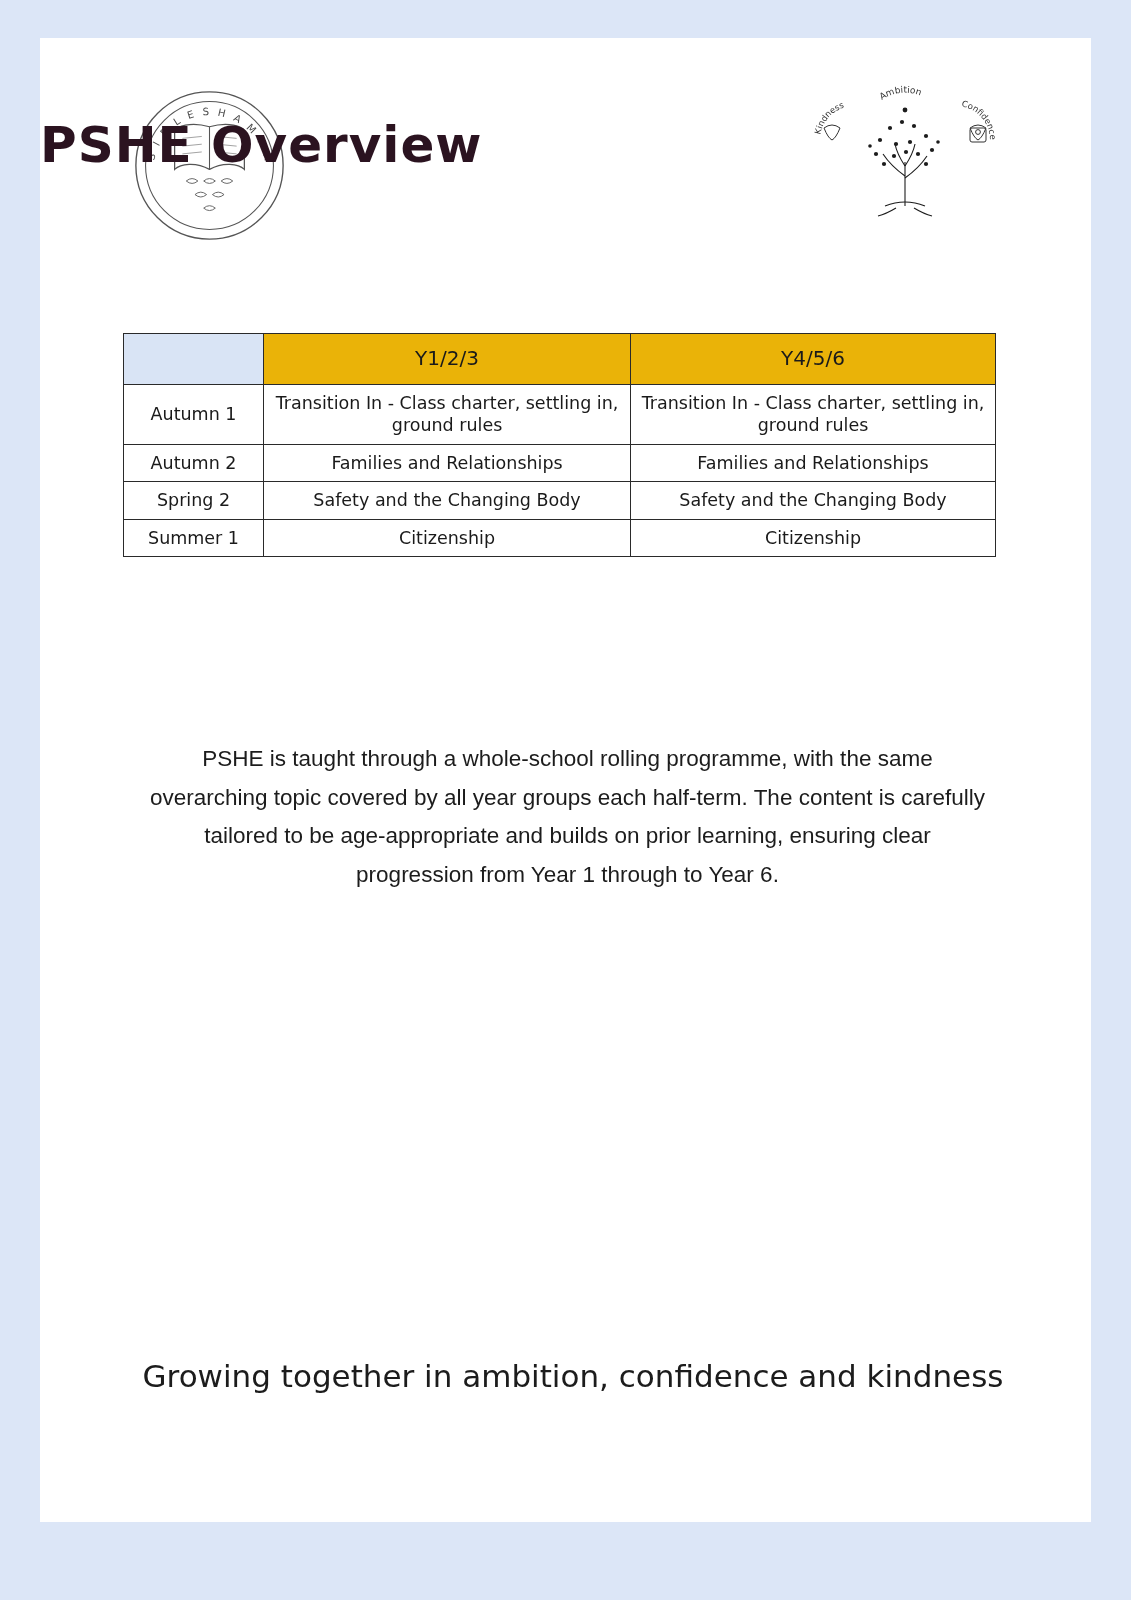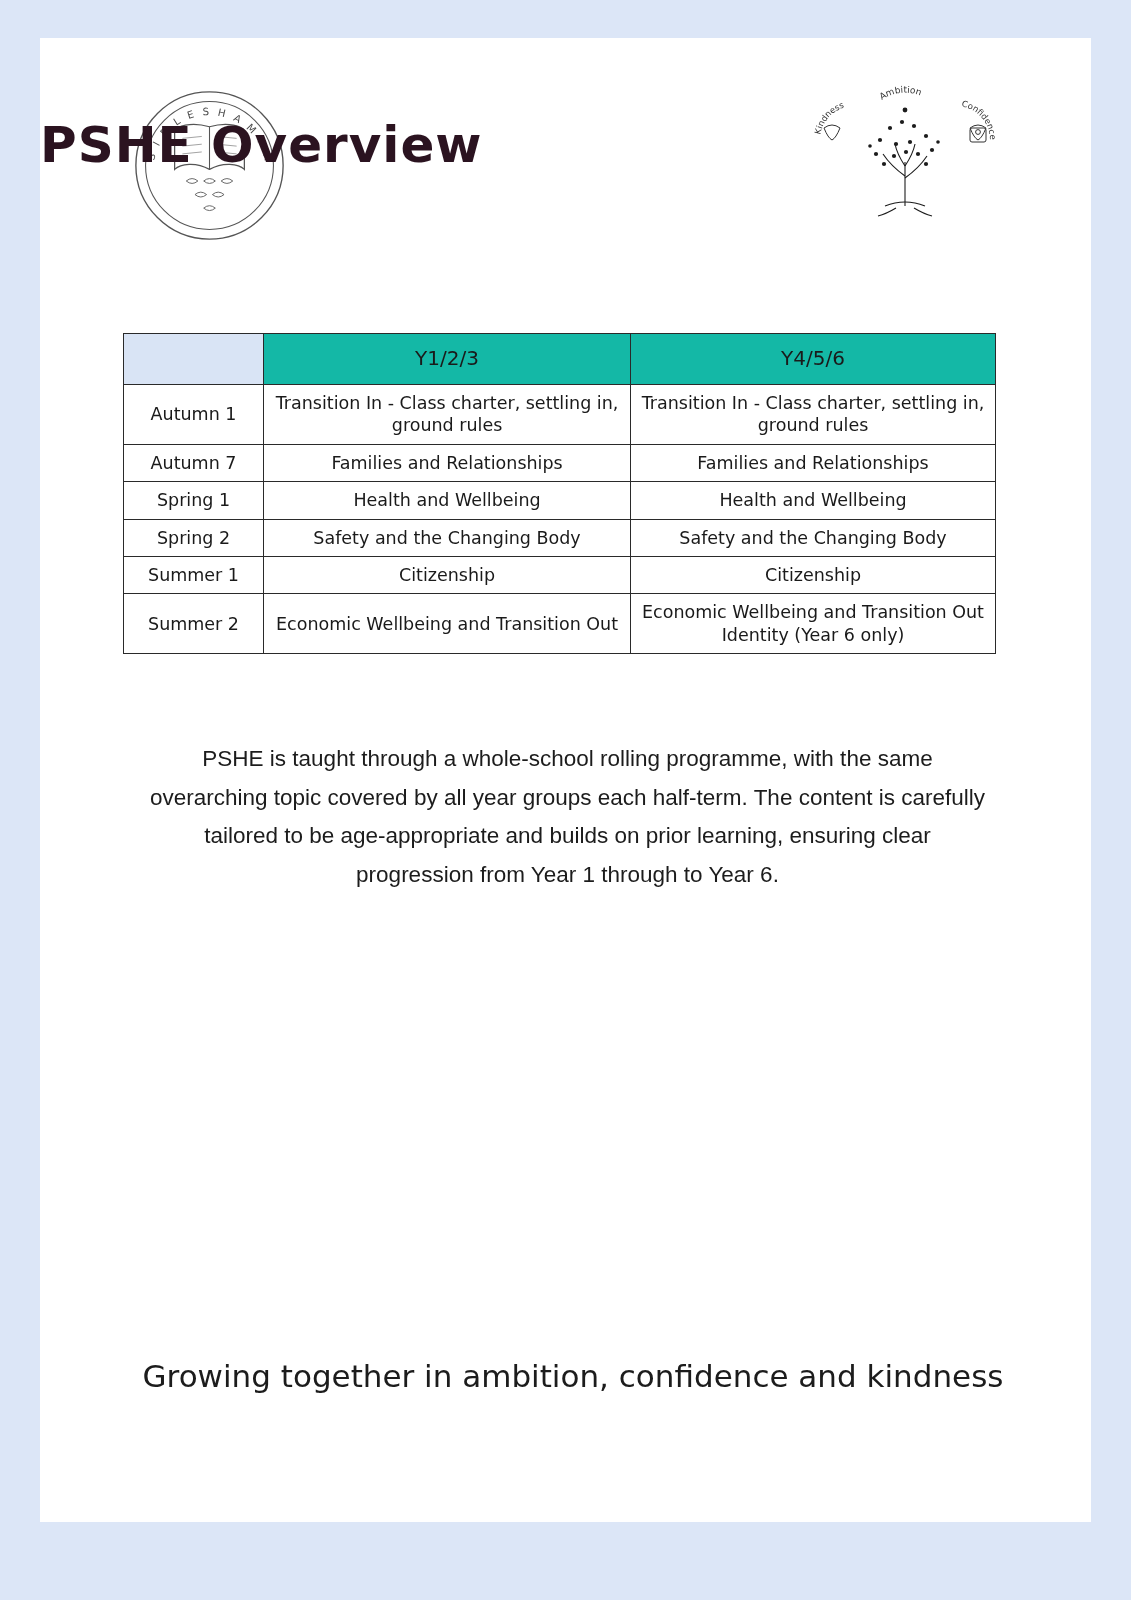--- a/index.html
+++ b/index.html
@@ -72,21 +72,21 @@
     font-family: "DejaVu Sans", sans-serif;
     font-size: 17.5px;
     color: #1a1a1a;
     text-align: center;
     vertical-align: middle;
     padding: 7px 8px;
     line-height: 1.28;
     font-weight: normal;
   }
   table.overview thead th {
-    background: #14b8a6;
+    background: #eab308;
     height: 36px;
     font-size: 20px;
   }
   table.overview thead th.corner {
     background: #d9e4f5;
   }
   col.c-term  { width: 137px; }
   col.c-y123  { width: 359px; }
   col.c-y456  { width: 357px; }
   td.term {
@@ -223,45 +223,34 @@
           <th>Y4/5/6</th>
         </tr>
       </thead>
       <tbody>
         <tr>
           <td class="term">Autumn 1</td>
           <td>Transition In - Class charter, settling in, ground rules</td>
           <td>Transition In - Class charter, settling in, ground rules</td>
         </tr>
         <tr>
-          <td class="term">Autumn 7</td>
+          <td class="term">Autumn 2</td>
           <td>Families and Relationships</td>
           <td>Families and Relationships</td>
-        </tr>
-        <tr>
-          <td class="term">Spring 1</td>
-          <td>Health and Wellbeing</td>
-          <td>Health and Wellbeing</td>
         </tr>
         <tr>
           <td class="term">Spring 2</td>
           <td>Safety and the Changing Body</td>
           <td>Safety and the Changing Body</td>
         </tr>
         <tr>
           <td class="term">Summer 1</td>
           <td>Citizenship</td>
           <td>Citizenship</td>
         </tr>
-        <tr>
-          <td class="term">Summer 2</td>
-          <td>Economic Wellbeing and Transition Out</td>
-          <td style="white-space: pre-line;">Economic Wellbeing and Transition Out
-Identity (Year 6 only)</td>
-        </tr>
       </tbody>
     </table>
   </div>
 
   <div class="intro">PSHE is taught through a whole-school rolling programme, with the same overarching topic covered by all year groups each half-term. The content is carefully tailored to be age-appropriate and builds on prior learning, ensuring clear progression from Year 1 through to Year 6.</div>
 
   <div class="motto">Growing together in ambition, confidence and kindness</div>
 
 </div>
 

